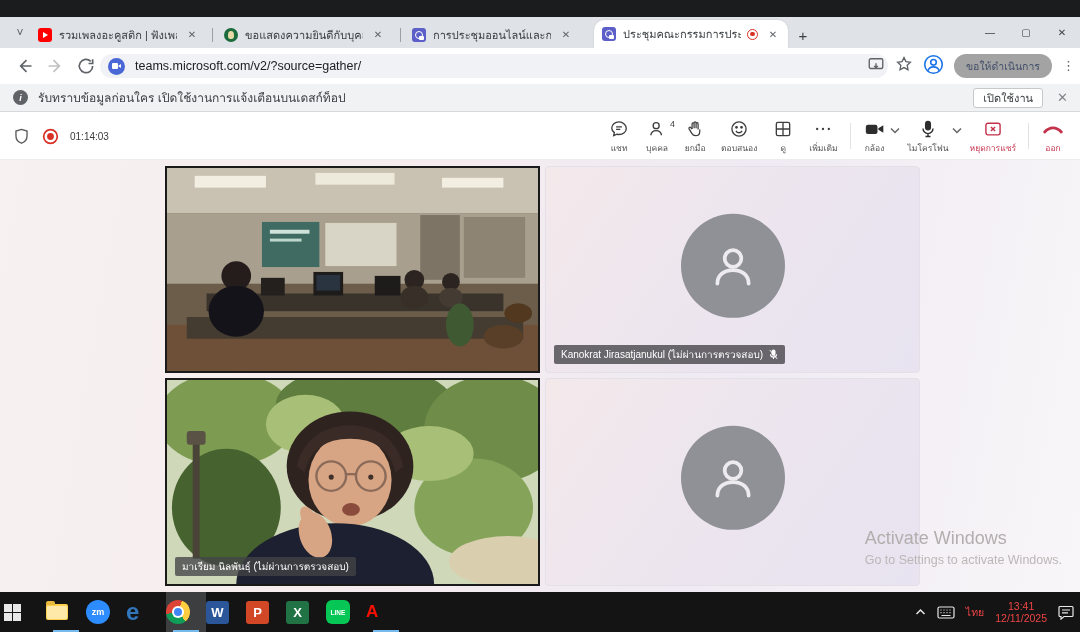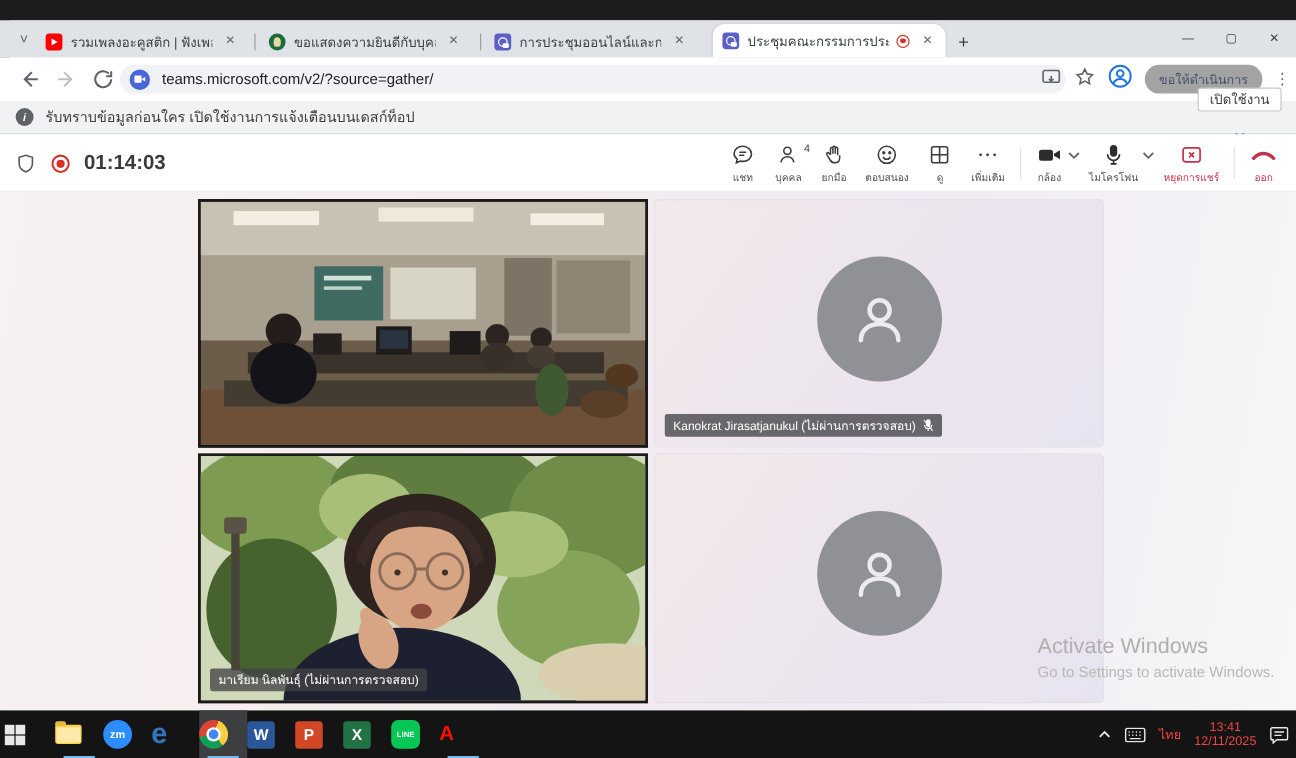--- a/index.html
+++ b/index.html
@@ -46,28 +46,28 @@
   .url-fav::before { content:""; position:absolute; left:10px; top:6px; border-right:3.5px solid #fff; border-top:2.5px solid transparent; border-bottom:2.5px solid transparent; }
   .url-text { margin-left:10px; font-size:12.5px; color:#202124; }
   .right-ics { position:absolute; right:12px; top:6px; height:24px; display:flex; align-items:center; gap:10px; }
   .action-pill { background:#a3a3a3; border-radius:12px; height:24px; padding:0 12px; display:flex; align-items:center; font-size:10.5px; color:#44506b; white-space:nowrap; }
   .kebab { color:#5f6368; font-size:13px; letter-spacing:0; line-height:6px; width:6px; text-align:center; }
 
   
   .notifbar { position:absolute; left:0; top:84px; width:1080px; height:28px; background:#f1f2f3; border-bottom:1px solid #d7d8da; display:flex; align-items:center; }
   .notif-ic { width:15px; height:15px; border-radius:50%; background:#5f6368; color:#fff; font-size:9px; display:flex; align-items:center; justify-content:center; margin:0 10px 0 13px; font-weight:bold; font-style:italic; }
   .notif-text { font-size:12px; color:#3c4043; }
-  .notif-right { position:absolute; right:12px; display:flex; align-items:center; gap:14px;flex-direction:column; }
+  .notif-right { position:absolute; right:12px; display:flex; align-items:center; gap:14px; }
   .enable-btn { background:#fff; border:1px solid #c6c8ca; border-radius:3px; height:20px; padding:0 9px; font-size:11px; color:#3c4043; display:flex; align-items:center; }
   .notif-close { color:#80868b; font-size:13px; }
 
   
   .meethead { position:absolute; left:0; top:112px; width:1080px; height:48px; background:#fff; border-bottom:1px solid #ececec; }
   .mh-left { position:absolute; left:12px; top:0; height:48px; display:flex; align-items:center; gap:11px; }
-  .timer { font-size:17px; color:#3b3b3b;font-weight:bold; }
+  .timer { font-size:10px; color:#3b3b3b; }
   .shield svg, .recbig svg { display:block; }
   .toolbar { position:absolute; right:8px; top:0; height:48px; display:flex; align-items:center; }
   .tb-item { display:flex; flex-direction:column; align-items:center; justify-content:center; padding:0 7px; min-width:38px; gap:2px; }
   .tb-icon { height:21px; display:flex; align-items:flex-end; justify-content:center; position:relative; }
   .tb-label { font-size:8.5px; color:#4f4f4f; white-space:nowrap; }
   .tb-badge { position:absolute; right:-8px; top:1px; font-size:9px; color:#444; }
   .tb-chev { width:10px; margin:0 1px 14px -4px; color:#666; }
   .tb-sep { width:1px; height:26px; background:#e2e2e2; margin:0 5px; }
   .red { color:#c4314b; }
 

